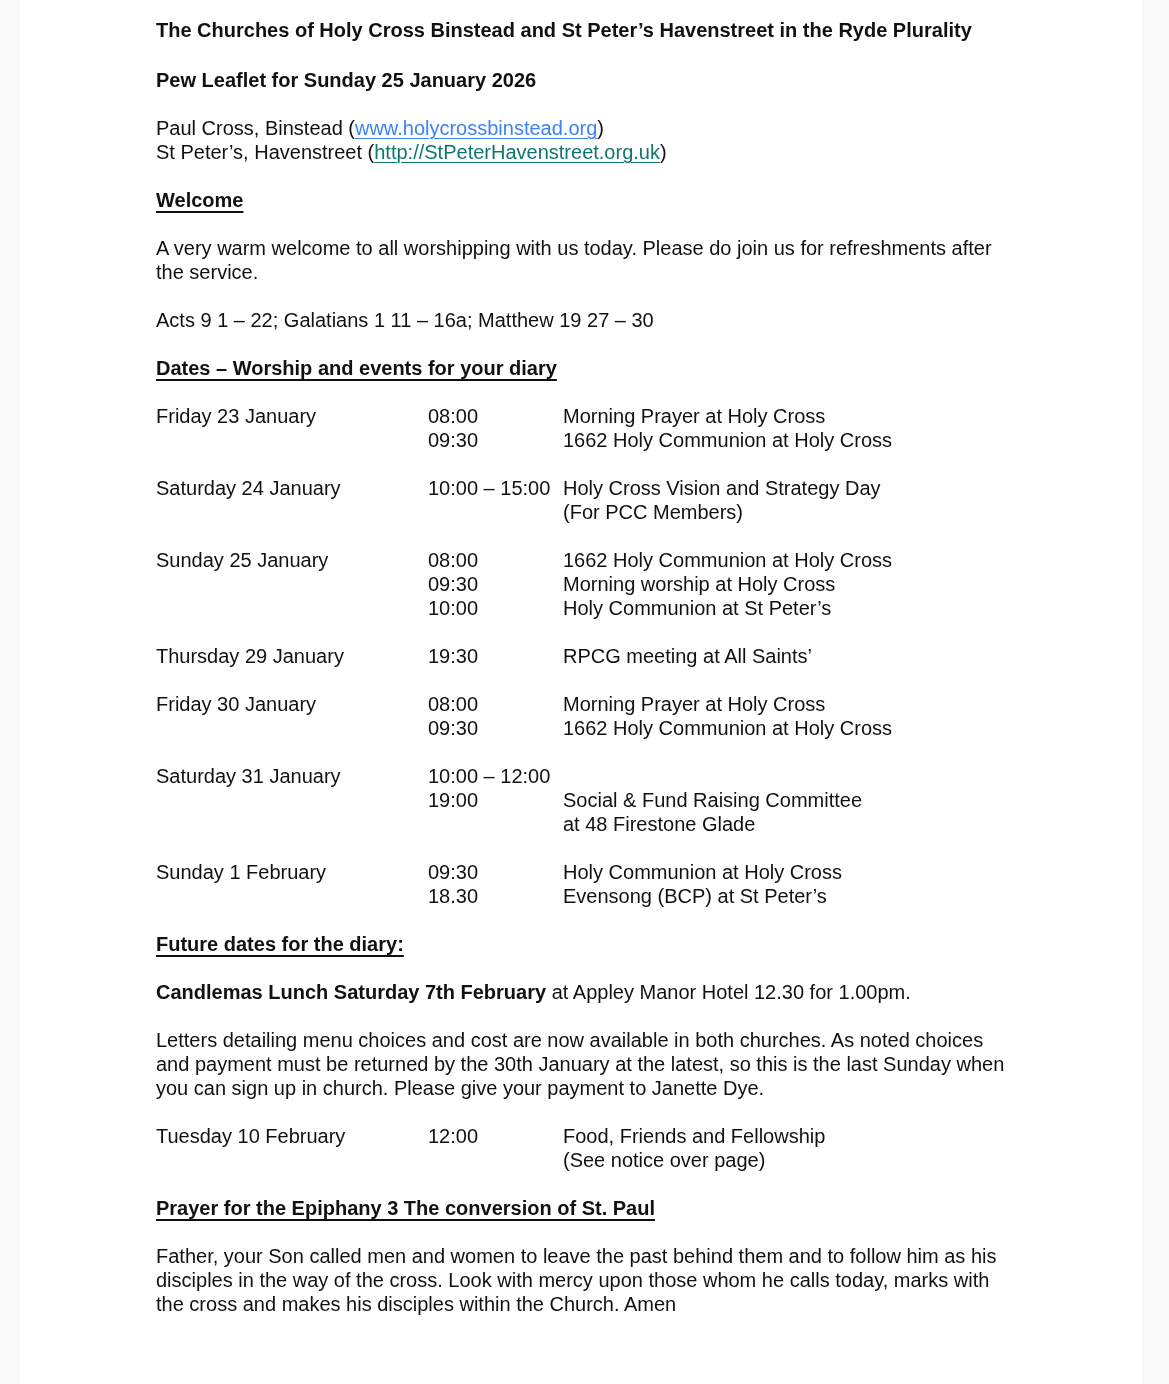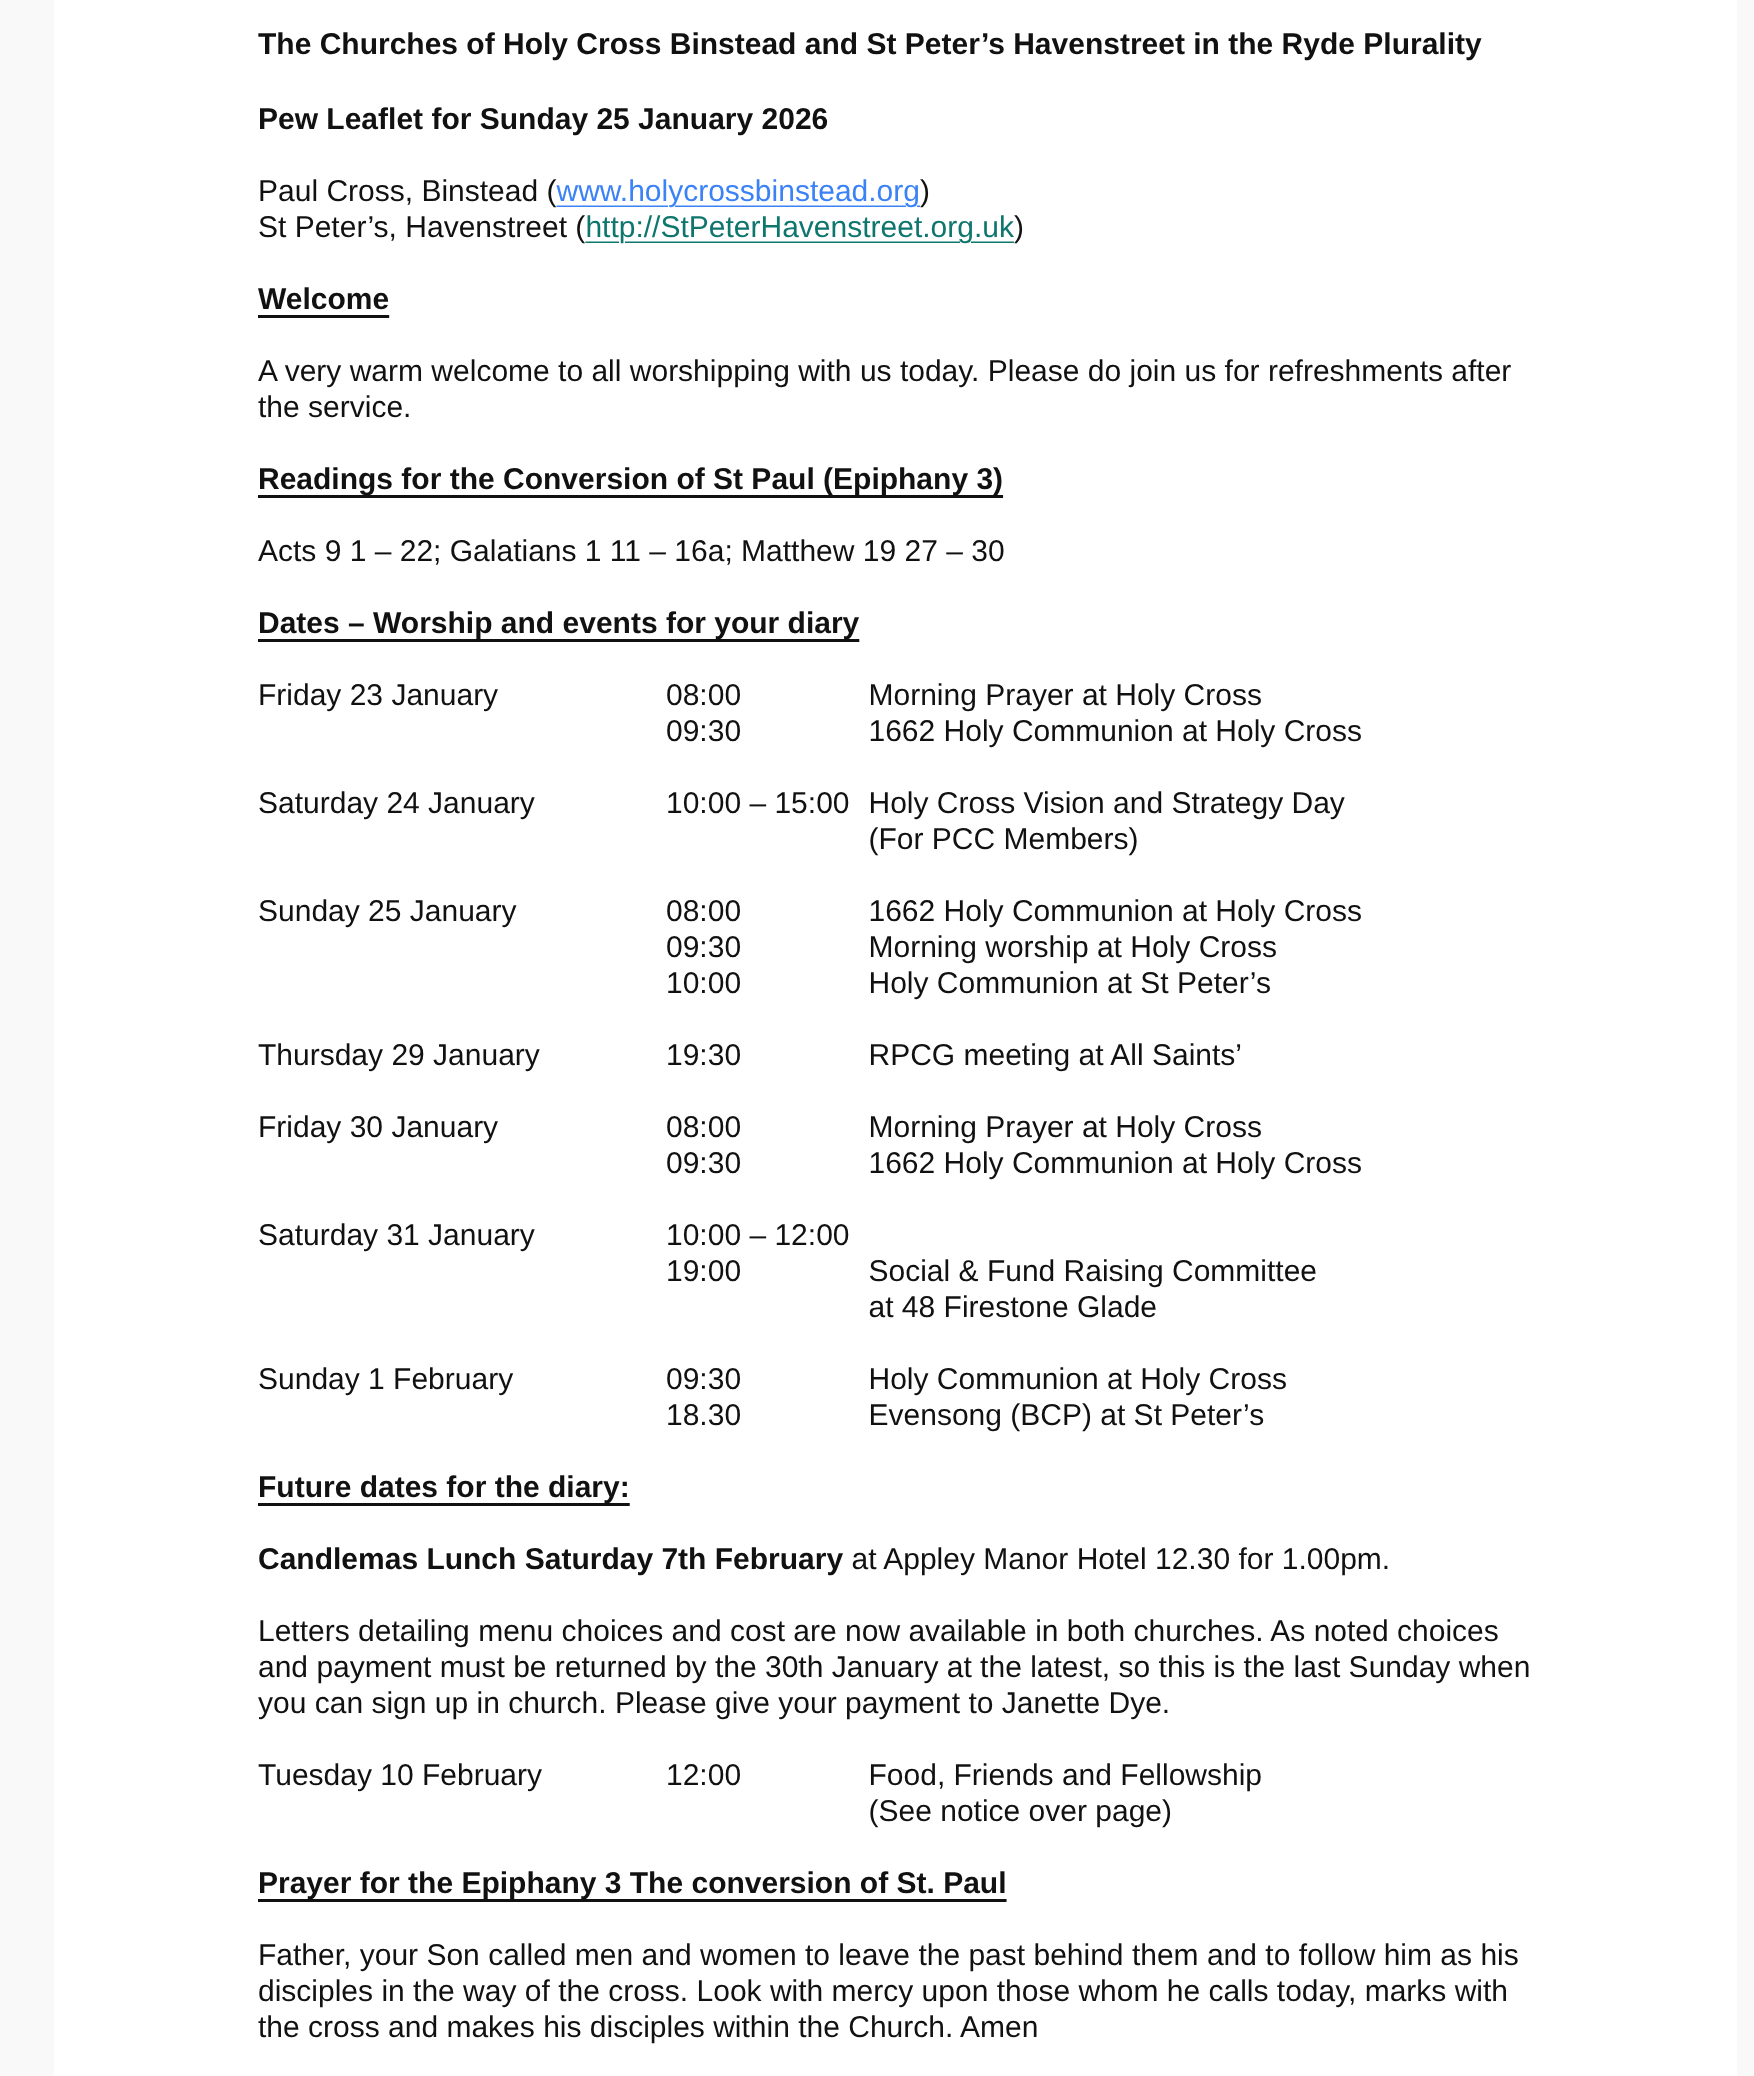--- a/index.html
+++ b/index.html
@@ -10,21 +10,21 @@
   body {
     width: 1169px;
     height: 1384px;
     overflow: hidden;
     position: relative;
     font-family: "Liberation Sans", sans-serif;
     color: #111111;
   }
   .page {
     position: absolute;
-    left: 36px;
+    left: 20px;
     top: 0;
     width: 1122px;
     height: 1384px;
     background: #ffffff;
   }
   .content {
     position: absolute;
     left: 136px;
     top: 18px;
     width: 860px;
@@ -74,23 +74,20 @@
     <div class="block">
       <div><span>Paul Cross, Binstead (</span><a class="link1" href="#">www.holycrossbinstead.org</a><span>)</span></div>
       <div><span>St Peter’s, Havenstreet (</span><a class="link2" href="#">http://StPeterHavenstreet.org.uk</a><span>)</span></div>
     </div>
 
     <div class="block">
       <span class="heading">Welcome</span>
     </div>
     <div class="block">A very warm welcome to all worshipping with us today. Please do join us for refreshments after the service.</div>
 
-    <div class="block">
-      <span class="heading">Readings for the Conversion of St Paul (Epiphany 3)</span>
-    </div>
     <div class="block">Acts 9 1 – 22; Galatians 1 11 – 16a; Matthew 19 27 – 30</div>
 
     <div class="block">
       <span class="heading">Dates – Worship and events for your diary</span>
     </div>
 
     <div id="schedule">
         <div class="sched-group">
           <div class="day">Friday 23 January</div>
           <div class="time">08:00</div>

